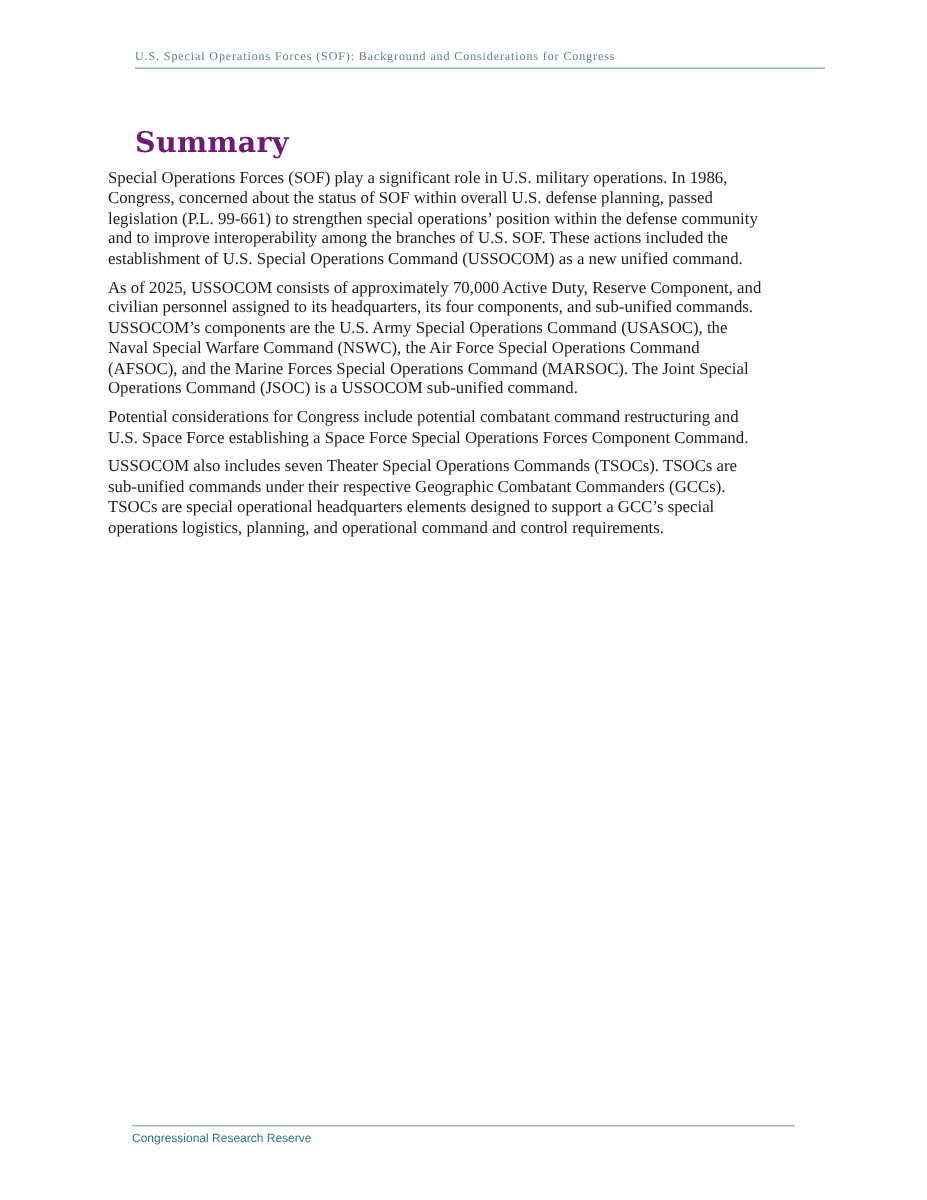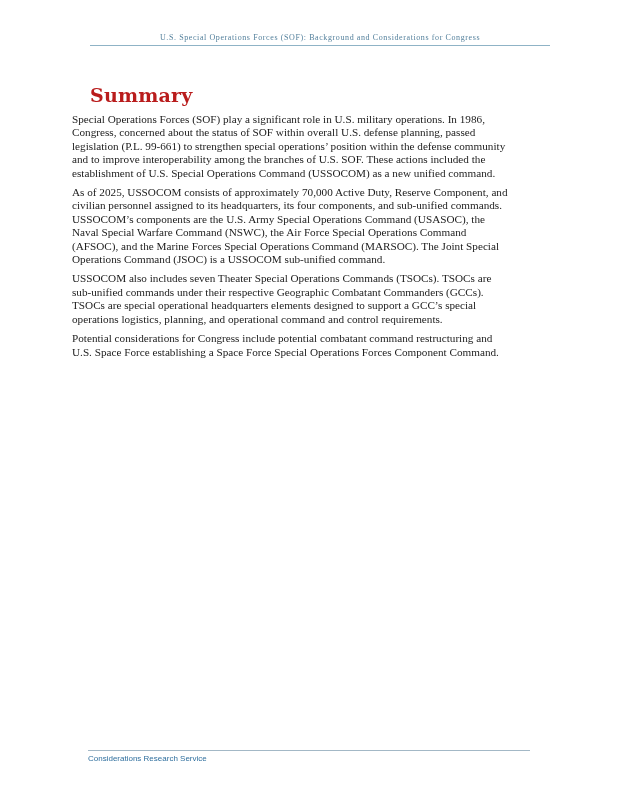--- a/index.html
+++ b/index.html
@@ -14,40 +14,40 @@
     background: #ffffff;
     overflow: hidden;
     font-family: "Liberation Serif", serif;
   }
   
   .doc-header {
     position: absolute;
     left: 90px;
     top: 31px;
     width: 460px;
-    text-align: center;
+    text-align: left;
     font-family: "Liberation Serif", serif;
     font-size: 8px;
     letter-spacing: 0.6px;
     line-height: 13px;
     color: var(--accent-text, #54809c);
     border-bottom: 1px solid var(--accent-rule, #8fb3c6);
     padding-bottom: 1px;
   }
   
   .doc-title {
     position: absolute;
     left: 90px;
     top: 84px;
     margin: 0;
     font-family: "DejaVu Serif", "Liberation Serif", serif;
     font-size: 19px;
     font-weight: bold;
     letter-spacing: 0.2px;
-    color: #b91c1c;
+    color: #701a75;
   }
   
   .doc-body {
     position: absolute;
     left: 72px;
     top: 107px;
     width: 470px;
   }
   .body-para {
     margin: 6px 0 0 0;
@@ -87,26 +87,26 @@
 Congress, concerned about the status of SOF within overall U.S. defense planning, passed
 legislation (P.L. 99-661) to strengthen special operations’ position within the defense community
 and to improve interoperability among the branches of U.S. SOF. These actions included the
 establishment of U.S. Special Operations Command (USSOCOM) as a new unified command.</p>
         <p class="body-para">As of 2025, USSOCOM consists of approximately 70,000 Active Duty, Reserve Component, and
 civilian personnel assigned to its headquarters, its four components, and sub-unified commands.
 USSOCOM’s components are the U.S. Army Special Operations Command (USASOC), the
 Naval Special Warfare Command (NSWC), the Air Force Special Operations Command
 (AFSOC), and the Marine Forces Special Operations Command (MARSOC). The Joint Special
 Operations Command (JSOC) is a USSOCOM sub-unified command.</p>
+        <p class="body-para">Potential considerations for Congress include potential combatant command restructuring and
+U.S. Space Force establishing a Space Force Special Operations Forces Component Command.</p>
         <p class="body-para">USSOCOM also includes seven Theater Special Operations Commands (TSOCs). TSOCs are
 sub-unified commands under their respective Geographic Combatant Commanders (GCCs).
 TSOCs are special operational headquarters elements designed to support a GCC’s special
 operations logistics, planning, and operational command and control requirements.</p>
-        <p class="body-para">Potential considerations for Congress include potential combatant command restructuring and
-U.S. Space Force establishing a Space Force Special Operations Forces Component Command.</p>
       </div>
   </div>
 
   <div class="doc-footer">
-    <span>Considerations Research Service</span>
+    <span>Congressional Research Reserve</span>
   </div>
 
 </div>
 
 </body></html>

